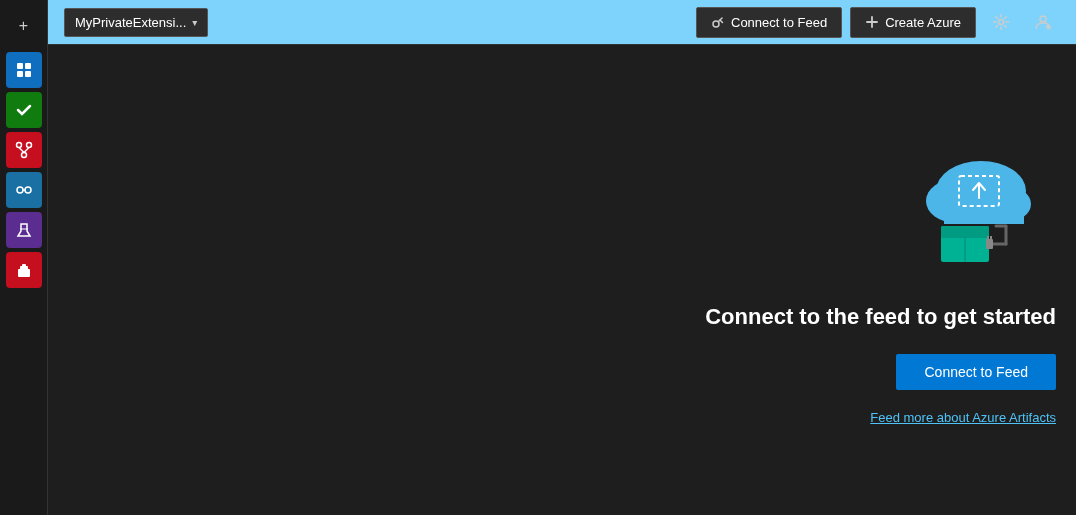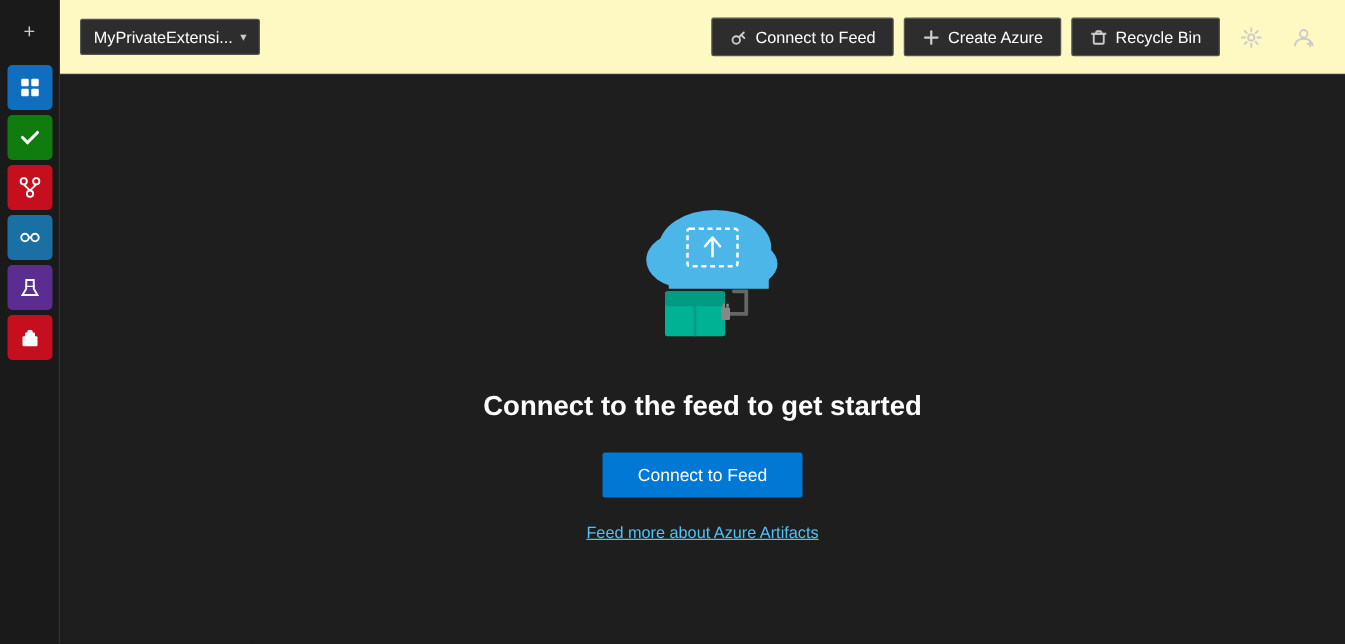--- a/index.html
+++ b/index.html
@@ -43,22 +43,22 @@
 
     
     .main {
       flex: 1;
       display: flex;
       flex-direction: column;
     }
 
     
     .header {
-      background: #fef9c3;
-      height: 60px;
+      background: #7dd3fc;
+      height: 45px;
       display: flex;
       align-items: center;
       padding: 4px 16px;
       border-bottom: 1px solid #333;
       gap: 12px;
     }
     .feed-selector {
       display: flex;
       align-items: center;
       background: #2d2d2d;
@@ -105,21 +105,21 @@
       font-size: 16px;
       cursor: pointer;
       border-radius: 2px;
     }
 
     
     .content {
       flex: 1;
       display: flex;
       flex-direction: column;
-      align-items: center;
+      align-items: flex-end;
       justify-content: center;
       background: #1e1e1e;
       padding: 20px;
     }
 
     
     .illustration {
       margin-bottom: 24px;
     }
 
@@ -222,30 +222,20 @@
       </button>
 
       <button class="btn">
         <svg width="14" height="14" viewBox="0 0 14 14">
           <line x1="7" y1="2" x2="7" y2="12" stroke="#ccc" stroke-width="1.8" stroke-linecap="round"></line>
           <line x1="2" y1="7" x2="12" y2="7" stroke="#ccc" stroke-width="1.8" stroke-linecap="round"></line>
         </svg>
         <span>Create Azure</span>
       </button>
 
-      <button class="btn">
-        <svg width="14" height="14" viewBox="0 0 14 14">
-          <rect x="3" y="4" width="8" height="8" rx="1" fill="none" stroke="#ccc" stroke-width="1.5"></rect>
-          <line x1="1" y1="4" x2="13" y2="4" stroke="#ccc" stroke-width="1.5"></line>
-          <line x1="5" y1="4" x2="5" y2="2" stroke="#ccc" stroke-width="1.5"></line>
-          <line x1="9" y1="4" x2="9" y2="2" stroke="#ccc" stroke-width="1.5"></line>
-          <line x1="5" y1="2" x2="9" y2="2" stroke="#ccc" stroke-width="1.5"></line>
-        </svg>
-        <span>Recycle Bin</span>
-      </button>
 
       <button class="icon-btn">
         <svg width="18" height="18" viewBox="0 0 18 18">
           <circle cx="9" cy="9" r="2.5" fill="none" stroke="#ccc" stroke-width="1.5"></circle>
           <path d="M9,1.5 L9,4 M9,14 L9,16.5 M1.5,9 L4,9 M14,9 L16.5,9 M3.7,3.7 L5.5,5.5 M12.5,12.5 L14.3,14.3 M14.3,3.7 L12.5,5.5 M5.5,12.5 L3.7,14.3" fill="none" stroke="#ccc" stroke-width="1.5" stroke-linecap="round"></path>
         </svg>
       </button>
 
       <button class="icon-btn">
         <svg width="18" height="18" viewBox="0 0 18 18">

